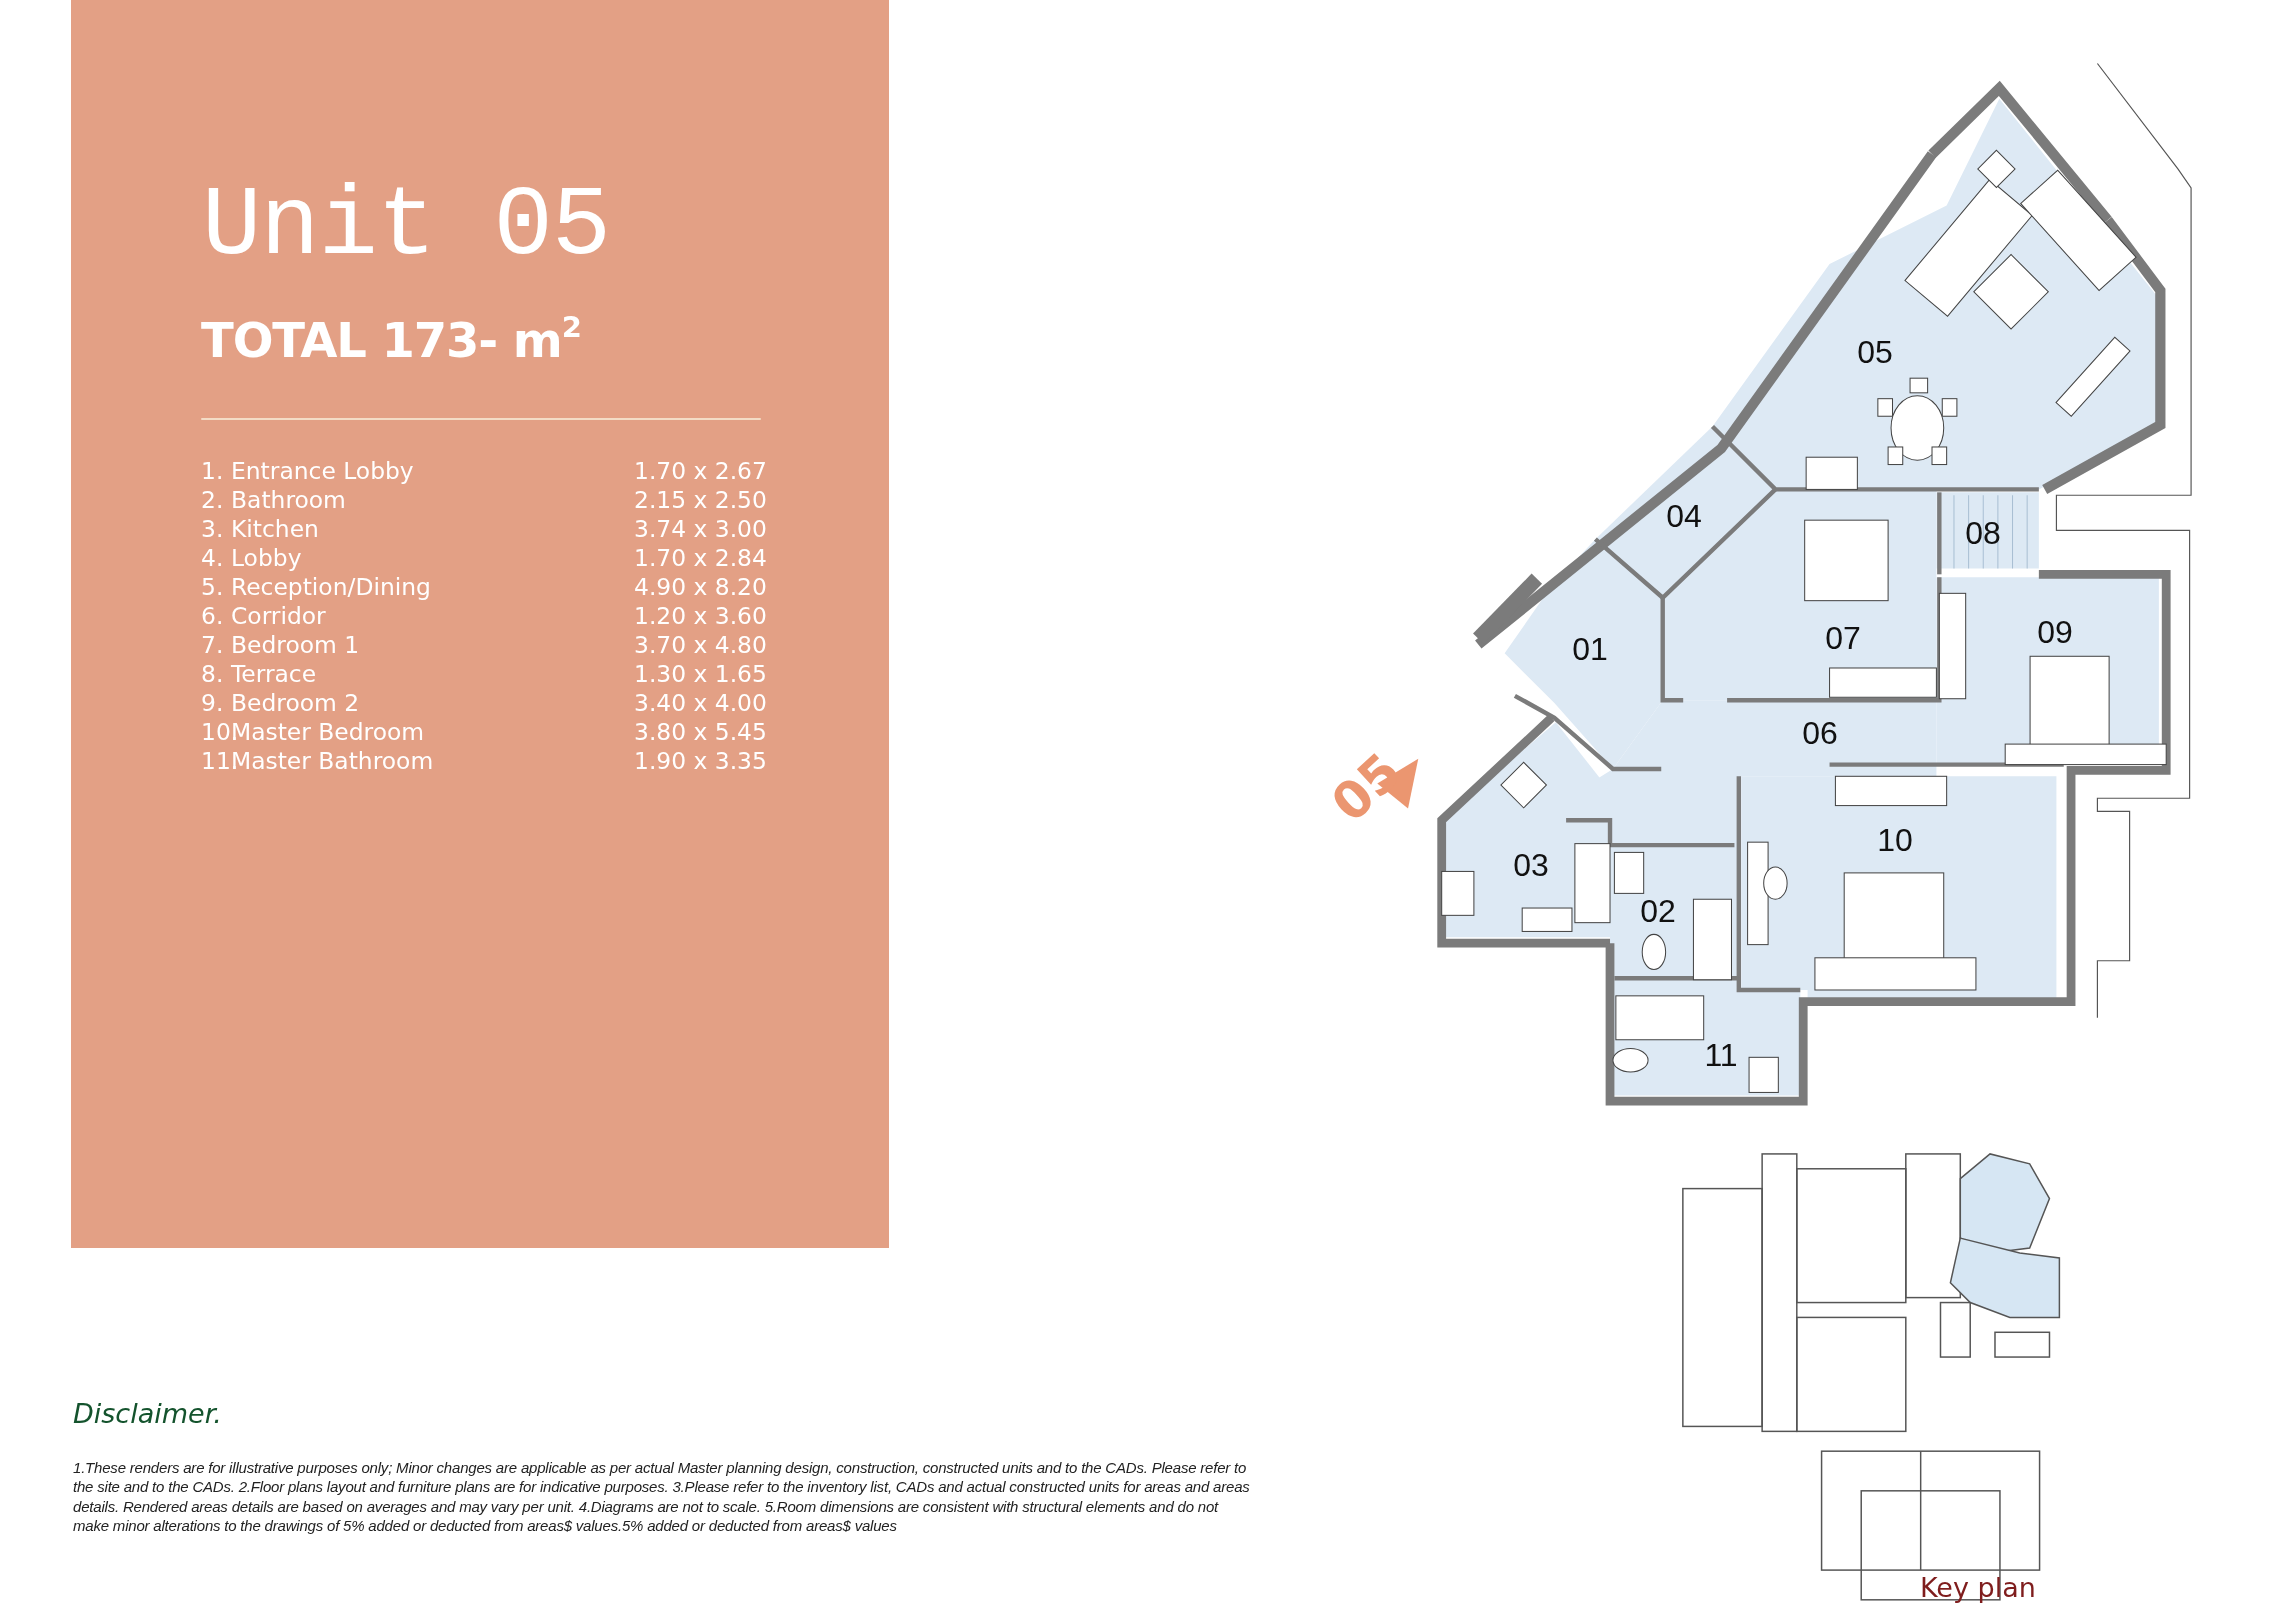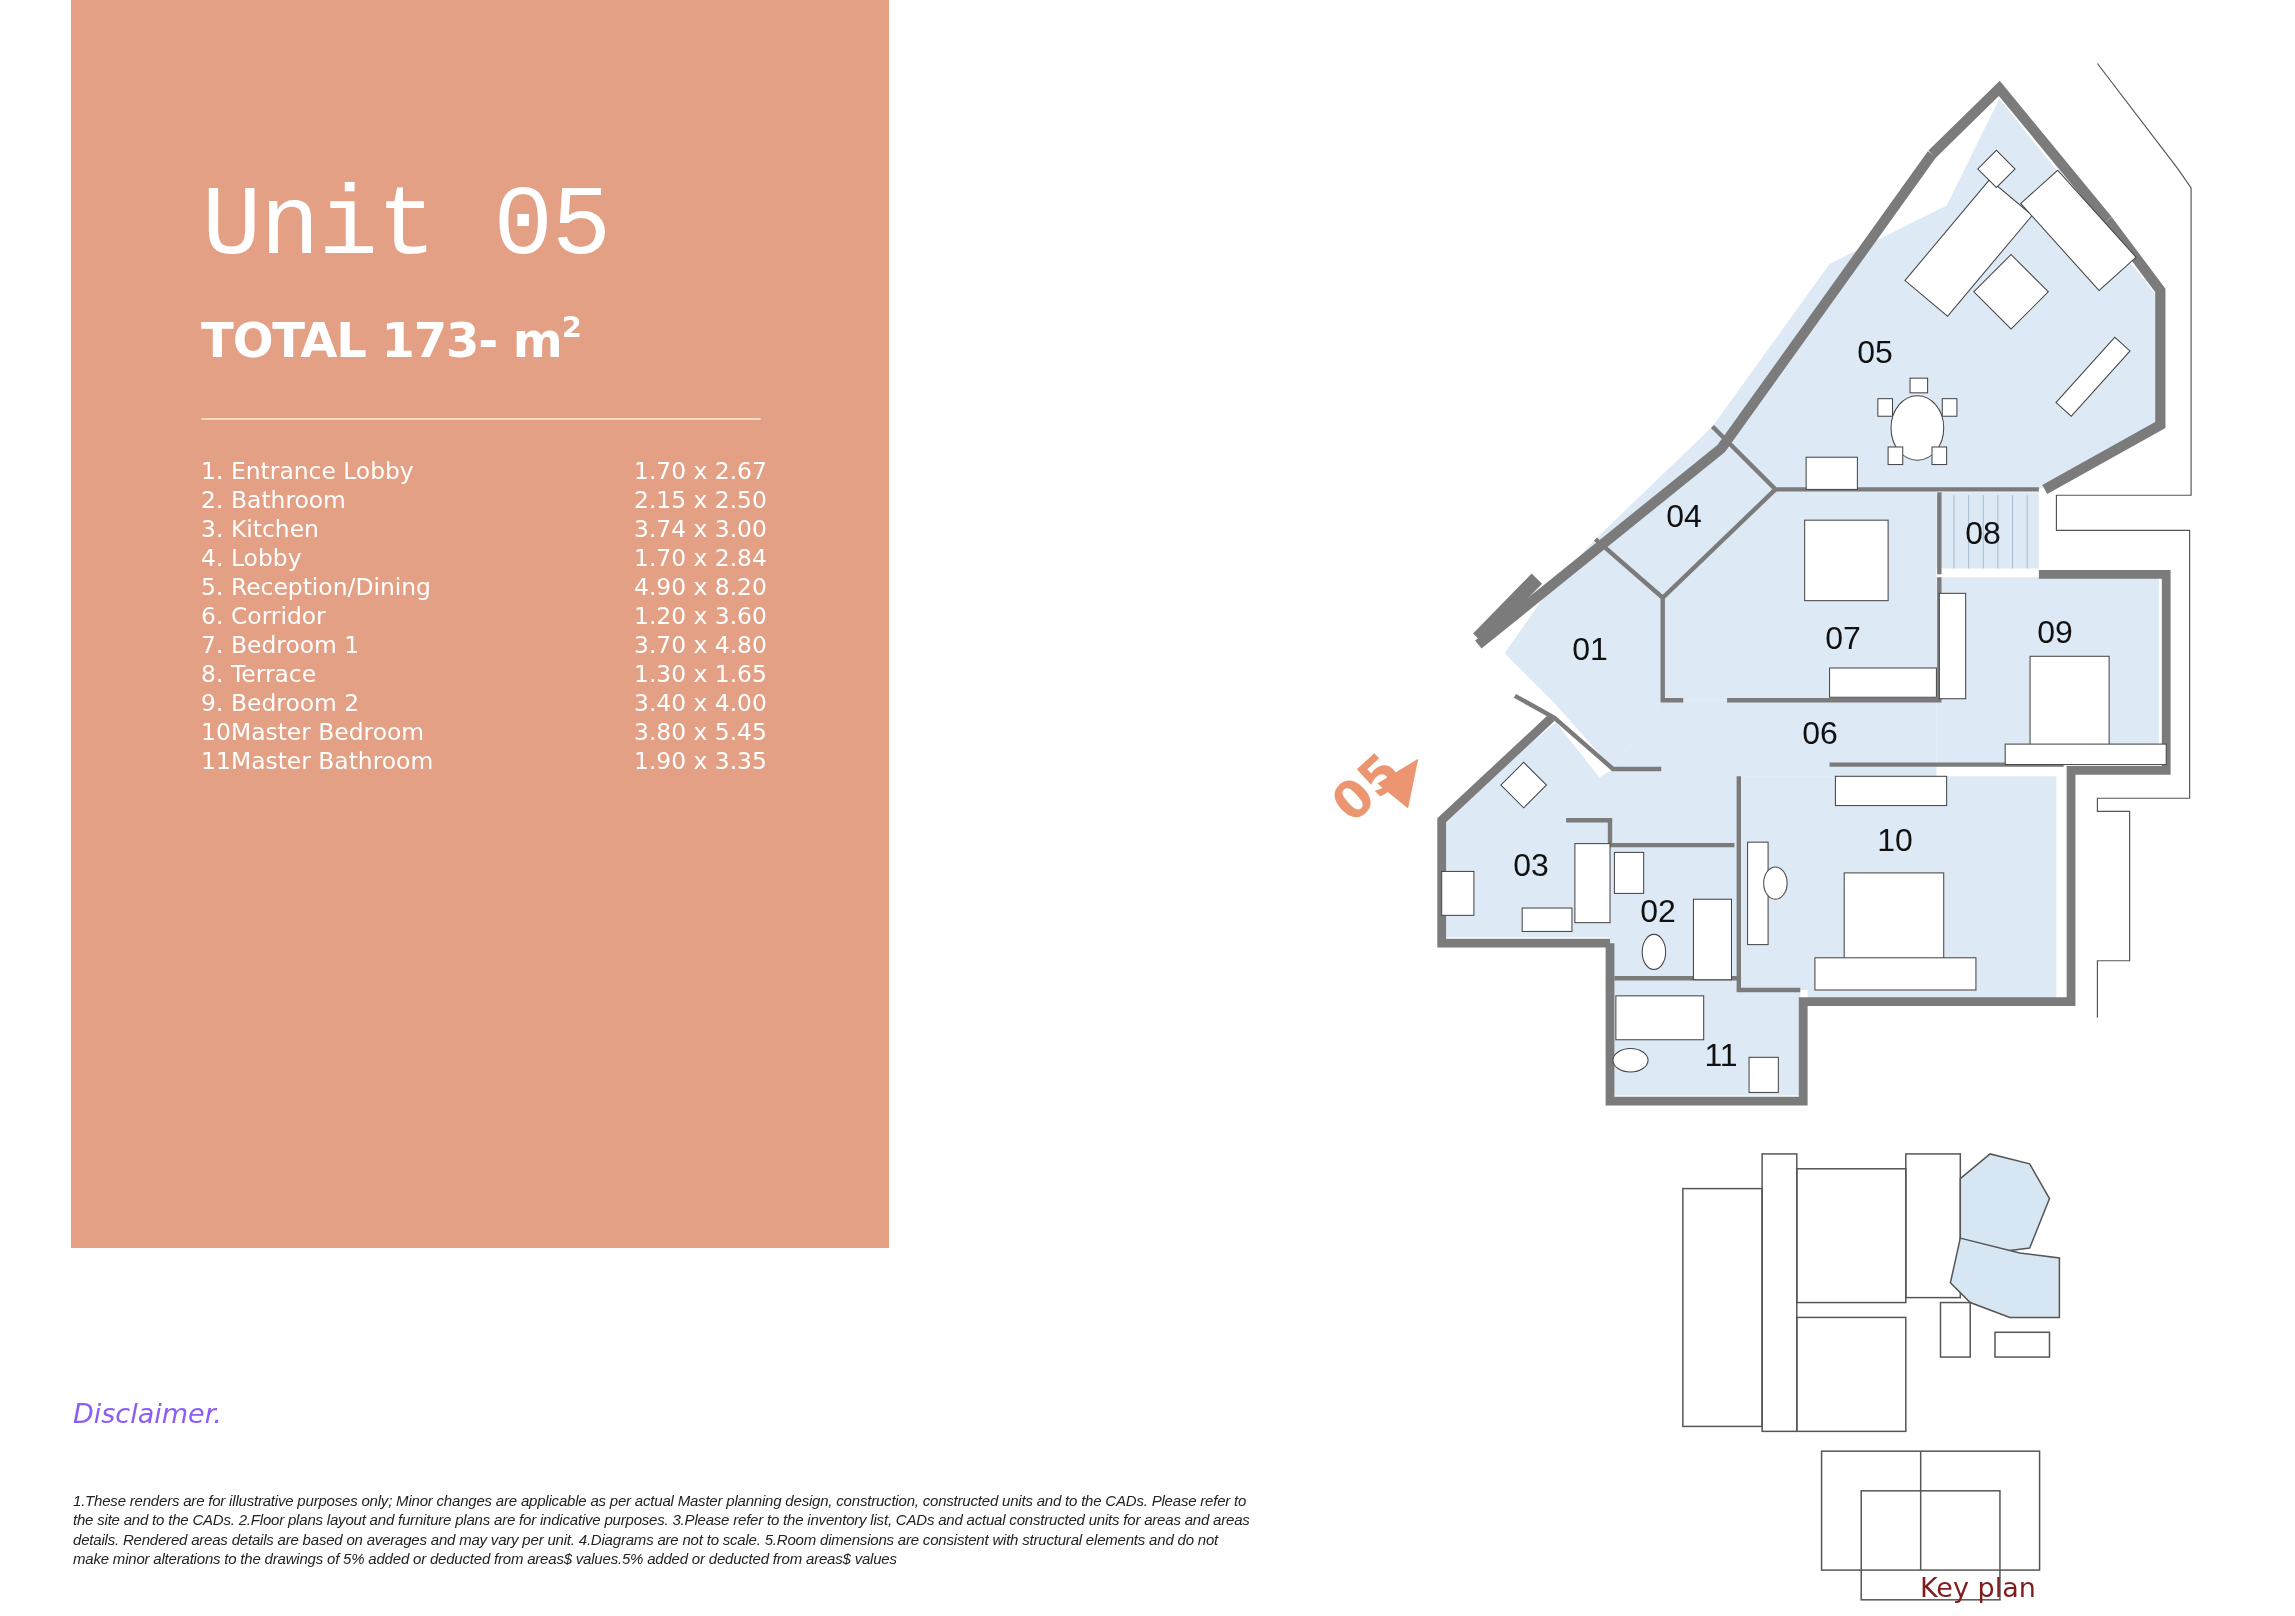--- a/index.html
+++ b/index.html
@@ -29,26 +29,26 @@
     background:#f3dcc6; border-radius:1.1px;
   }
   .room-list { position:absolute; left:201px; top:457px; width:575px; }
   .room-row { position:relative; height:29px; color:#ffffff; font-size:23.4px; line-height:29px; white-space:nowrap; }
   .room-num { position:absolute; left:0; width:33px; }
   .room-name { position:absolute; left:30px; }
   .room-dim { position:absolute; left:433px; }
 
   .disclaimer-title {
     position:absolute; left:73px; top:1400px;
-    font-size:27px; font-style:italic; color:#8b5cf6; line-height:1;text-align:center;
+    font-size:27px; font-style:italic; color:#14532d; line-height:1;text-align:center;
   }
   .disclaimer-body {
     position:absolute; left:73px; top:1458px; width:1507px;
     font-size:15px; font-style:italic; color:#222; line-height:19.4px;
-    font-family:"Liberation Sans", sans-serif; letter-spacing:-0.2px;margin-top:33px;
+    font-family:"Liberation Sans", sans-serif; letter-spacing:-0.2px;
   }
 
   .plan-svg { position:absolute; left:0; top:0; }
   .entry-label {
     position:absolute; left:1323px; top:793px;
     font-size:51px; font-weight:bold; color:#eb9670;
     transform:rotate(-43deg); transform-origin:left top; line-height:1;
     font-family:"DejaVu Sans", sans-serif;
   }
   .room-label {

